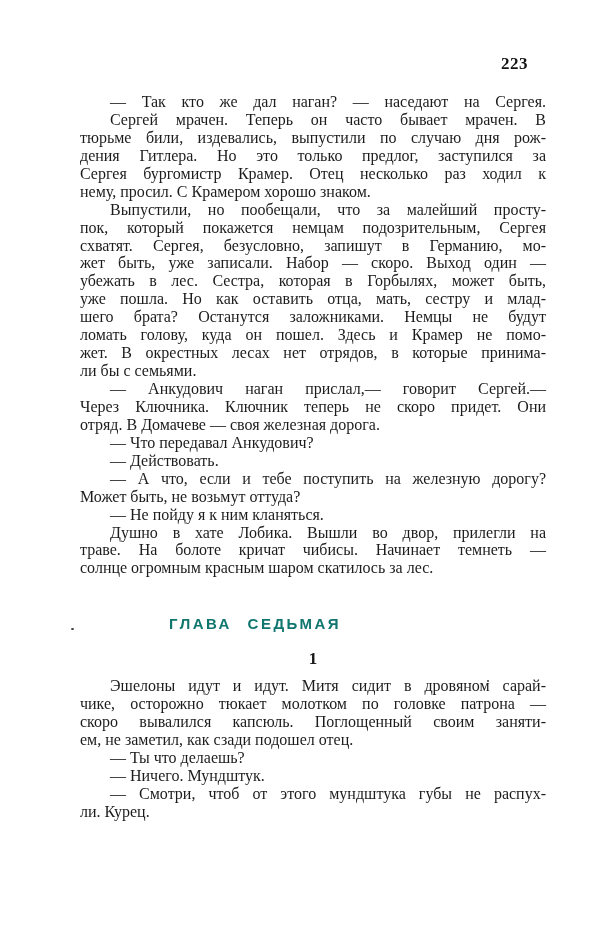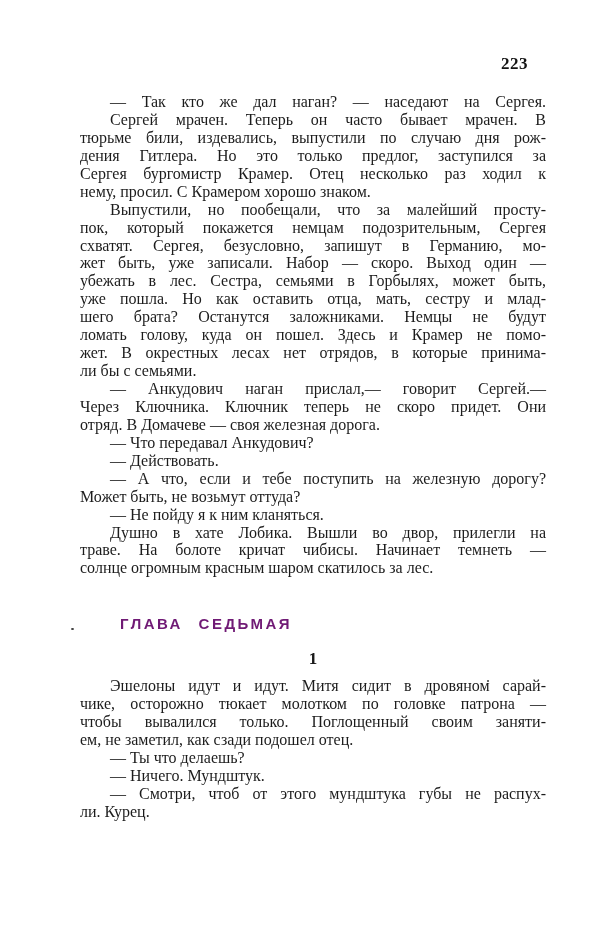--- a/index.html
+++ b/index.html
@@ -53,28 +53,28 @@
     text-indent: 30px;
   }
   .line.last {
     text-align-last: left;
   }
   .para.justify-last .line.last {
     text-align-last: justify;
   }
   .chapter-heading {
     margin-top: 39px;
-    margin-left: 40px;
+    margin-left: 89px;
     font-family: "Liberation Sans", "DejaVu Sans", sans-serif;
     font-size: 15px;
     line-height: 16px;
     font-weight: 700;
     letter-spacing: 2.5px;
     word-spacing: 9px;
-    color: #701a75;
+    color: #0f766e;
   }
   .section-number {
     margin-top: 18px;
     font-size: 17px;
     line-height: 18px;
     font-weight: 700;
     text-align: center;
     color: #1a1a1a;
   }
   .section-number + .para {
@@ -104,21 +104,21 @@
         <div class="line">тюрьме били, издевались, выпустили по случаю дня рож-</div>
         <div class="line">дения Гитлера. Но это только предлог, заступился за</div>
         <div class="line">Сергея бургомистр Крамер. Отец несколько раз ходил к</div>
         <div class="line last">нему, просил. С Крамером хорошо знаком.</div>
       </div>
       <div class="para">
         <div class="line first">Выпустили, но пообещали, что за малейший просту-</div>
         <div class="line">пок, который покажется немцам подозрительным, Сергея</div>
         <div class="line">схватят. Сергея, безусловно, запишут в Германию, мо-</div>
         <div class="line">жет быть, уже записали. Набор — скоро. Выход один —</div>
-        <div class="line">убежать в лес. Сестра, семьями в Горбылях, может быть,</div>
+        <div class="line">убежать в лес. Сестра, которая в Горбылях, может быть,</div>
         <div class="line">уже пошла. Но как оставить отца, мать, сестру и млад-</div>
         <div class="line">шего брата? Останутся заложниками. Немцы не будут</div>
         <div class="line">ломать голову, куда он пошел. Здесь и Крамер не помо-</div>
         <div class="line">жет. В окрестных лесах нет отрядов, в которые принима-</div>
         <div class="line last">ли бы с семьями.</div>
       </div>
       <div class="para">
         <div class="line first">— Анкудович наган прислал,— говорит Сергей.—</div>
         <div class="line">Через Ключника. Ключник теперь не скоро придет. Они</div>
         <div class="line last">отряд. В Домачеве — своя железная дорога.</div>
@@ -139,21 +139,21 @@
       <div class="para">
         <div class="line first">Душно в хате Лобика. Вышли во двор, прилегли на</div>
         <div class="line">траве. На болоте кричат чибисы. Начинает темнеть —</div>
         <div class="line last">солнце огромным красным шаром скатилось за лес.</div>
       </div>
       <div class="chapter-heading">ГЛАВА СЕДЬМАЯ</div>
       <div class="section-number">1</div>
       <div class="para">
         <div class="line first">Эшелоны идут и идут. Митя сидит в дровяном сарай-</div>
         <div class="line">чике, осторожно тюкает молотком по головке патрона —</div>
-        <div class="line">чтобы вывалился только. Поглощенный своим заняти-</div>
+        <div class="line">скоро вывалился капсюль. Поглощенный своим заняти-</div>
         <div class="line last">ем, не заметил, как сзади подошел отец.</div>
       </div>
       <div class="para">
         <div class="line first last">— Ты что делаешь?</div>
       </div>
       <div class="para">
         <div class="line first last">— Ничего. Мундштук.</div>
       </div>
       <div class="para">
         <div class="line first">— Смотри, чтоб от этого мундштука губы не распух-</div>

